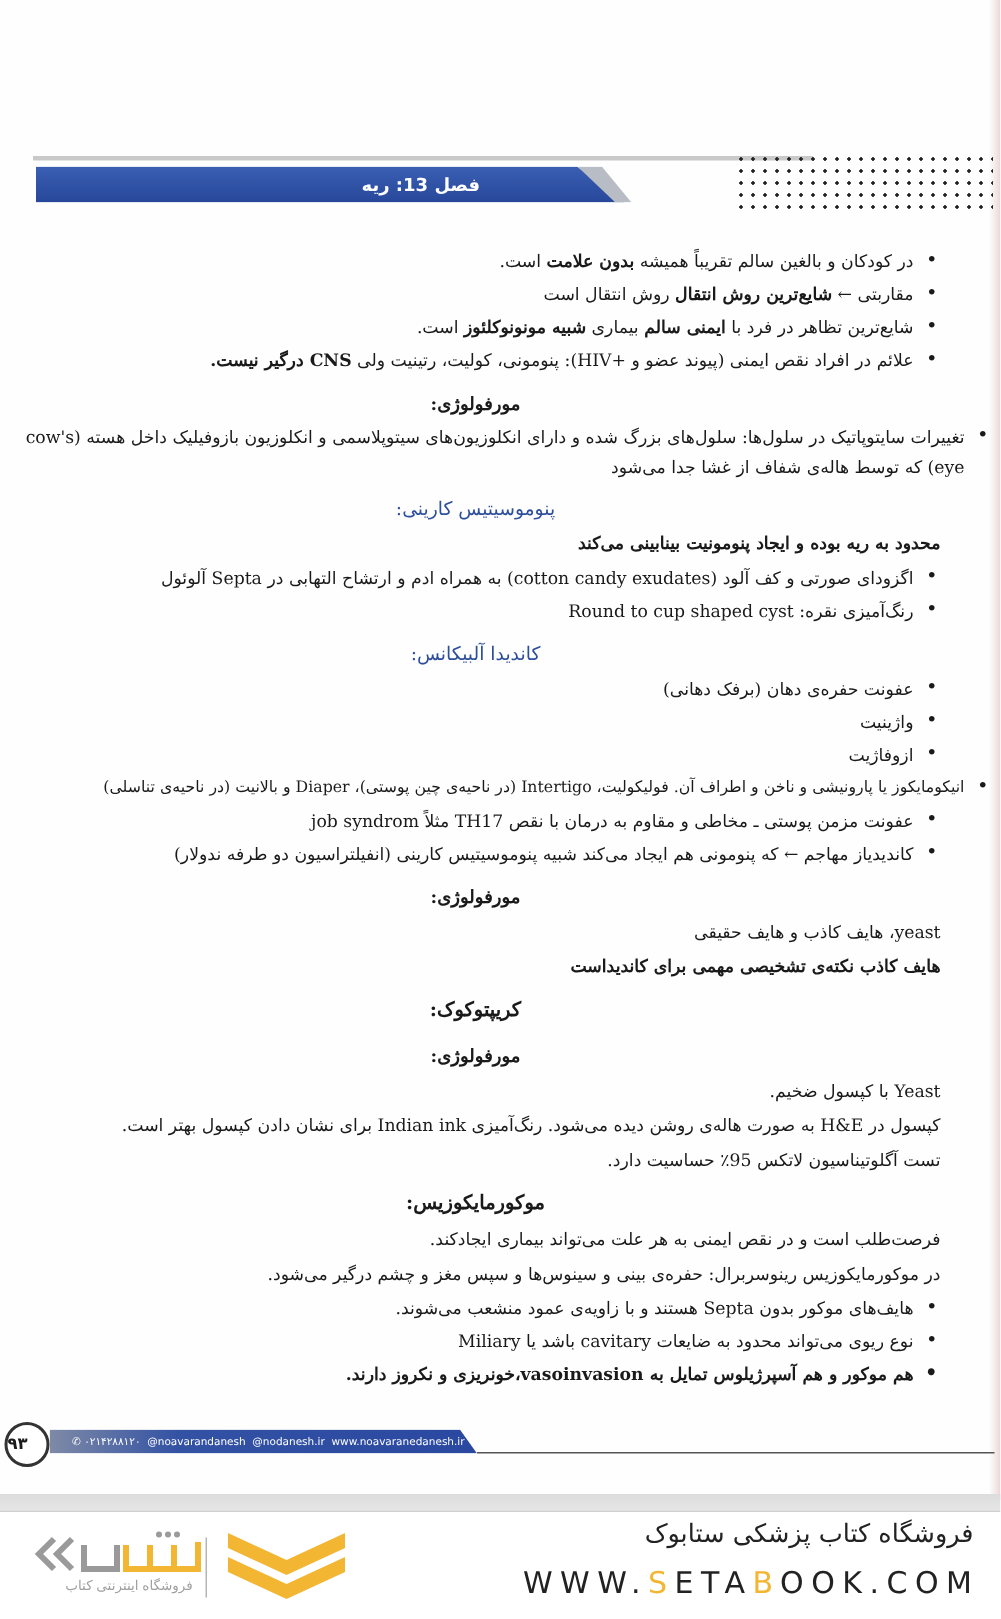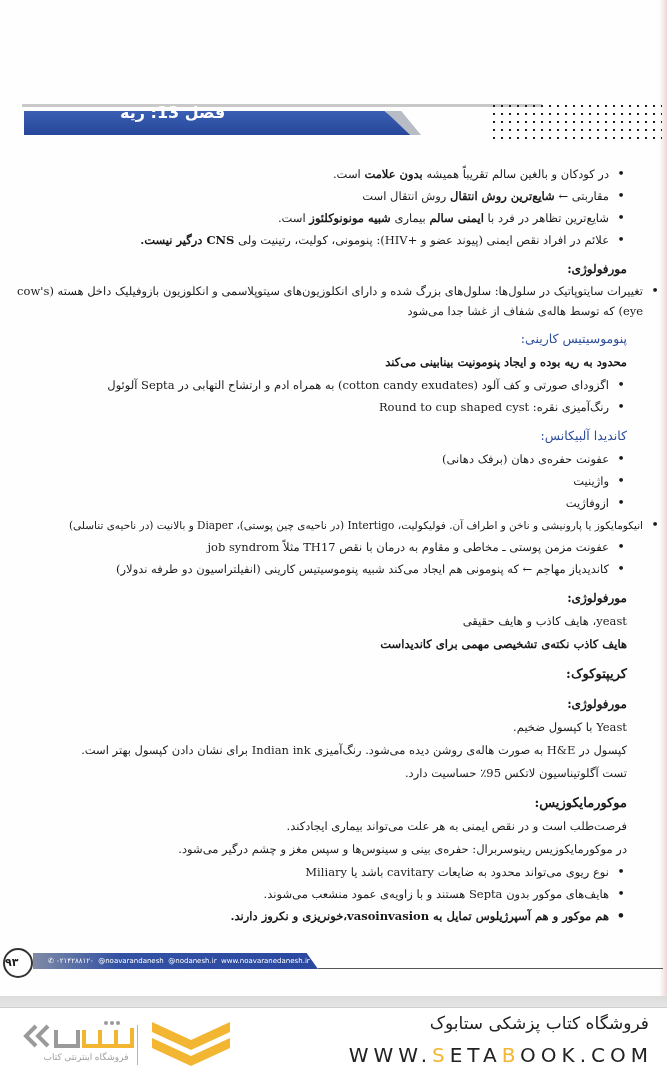--- a/index.html
+++ b/index.html
@@ -9,29 +9,29 @@
   .page { position: absolute; left: 0; top: 0; width: 667px; height: 1000px; background: #fefefe; }
   .page-edge { position: absolute; right: 0; top: 0; width: 8px; height: 1000px;
     background: linear-gradient(to right, #ffffff, #f4e8e8 60%, #ead6d6); }
 
   
   .hdr-line { position: absolute; left: 22px; top: 104px; width: 520px; height: 3px; background: #c9c9c9; }
   .hdr-band { position: absolute; left: 24px; top: 111px; width: 392px; height: 24px;
     background: linear-gradient(to bottom, #3a5fb3, #27479a); clip-path: polygon(0 0, 92% 0, 100% 100%, 0 100%); }
   .hdr-band-tip { position: absolute; left: 385px; top: 111px; width: 36px; height: 24px; background: #b8bcc4;
     clip-path: polygon(0 0, 45% 0, 100% 100%, 70% 100%); }
-  .hdr-title { position: absolute; left: 120px; top: 103px; width: 200px; height: 20px; text-align: left;
-    color: #ffffff; font-family: "DejaVu Sans", sans-serif; font-weight: bold; font-size: 16px; line-height: 20px; direction: rtl; }
+  .hdr-title { position: absolute; left: 120px; top: 113px; width: 200px; height: 20px; text-align: right;
+    color: #ffffff; font-family: "DejaVu Sans", sans-serif; font-weight: bold; font-size: 12px; line-height: 20px; direction: rtl; }
   .dots { position: absolute; left: 490px; top: 102px; width: 172px; height: 38px;
     background-image: radial-gradient(circle, #222 1px, transparent 1.3px); background-size: 8px 8px; }
 
   
   .content { position: absolute; right: 40px; top: 163px; width: 620px; direction: rtl; text-align: right;
     font-size: 11.5px; line-height: 22px; }
-  .content .heading { font-weight: bold; font-size: 12px; margin-top: 6px; line-height: 24px; }
+  .content .heading { font-weight: bold; font-size: 12px; margin-top: 6px; line-height: 24px; text-align: center; }
   .content .heading.blue { color: #2d4e9b; font-weight: normal; font-size: 12.5px; }
   .content .para { line-height: 23px; }
   .content .bold { font-weight: bold; }
   .content ul { list-style: none; padding-right: 0; }
   .content li { position: relative; padding-right: 18px; line-height: 22px; }
   .content li::before { content: "•"; position: absolute; right: 2px; top: 0; font-size: 13px; }
   .content li.wide { margin-right: -34px; }
   .content li.multiline { line-height: 20px; }
 
   
@@ -109,22 +109,22 @@
 
     <div class="heading">مورفولوژی:</div>
     <div class="para">Yeast با کپسول ضخیم.</div>
     <div class="para">کپسول در H&amp;E به صورت هاله‌ی روشن دیده می‌شود. رنگ‌آمیزی Indian ink برای نشان دادن کپسول بهتر است.</div>
     <div class="para">تست آگلوتیناسیون لاتکس 95٪ حساسیت دارد.</div>
 
     <div class="heading" style="font-size:13px">موکورمایکوزیس:</div>
     <div class="para">فرصت‌طلب است و در نقص ایمنی به هر علت می‌تواند بیماری ایجادکند.</div>
     <div class="para">در موکورمایکوزیس رینوسربرال: حفره‌ی بینی و سینوس‌ها و سپس مغز و چشم درگیر می‌شود.</div>
     <ul>
+      <li>هایف‌های موکور بدون Septa هستند و با زاویه‌ی عمود منشعب می‌شوند.</li>
       <li>نوع ریوی می‌تواند محدود به ضایعات cavitary باشد یا Miliary</li>
-      <li>هایف‌های موکور بدون Septa هستند و با زاویه‌ی عمود منشعب می‌شوند.</li>
       <li class="bold">هم موکور و هم آسپرژیلوس تمایل به vasoinvasion،خونریزی و نکروز دارند.</li>
     </ul>
   </div>
 
   <div class="ftr-band"></div>
   <div class="ftr-text">
     <span>✆ ۰۲۱۴۲۸۸۱۲۰</span>&nbsp;
     <span>@noavarandanesh</span>&nbsp;
     <span>@nodanesh.ir</span>&nbsp;
     <span>www.noavaranedanesh.ir</span>

